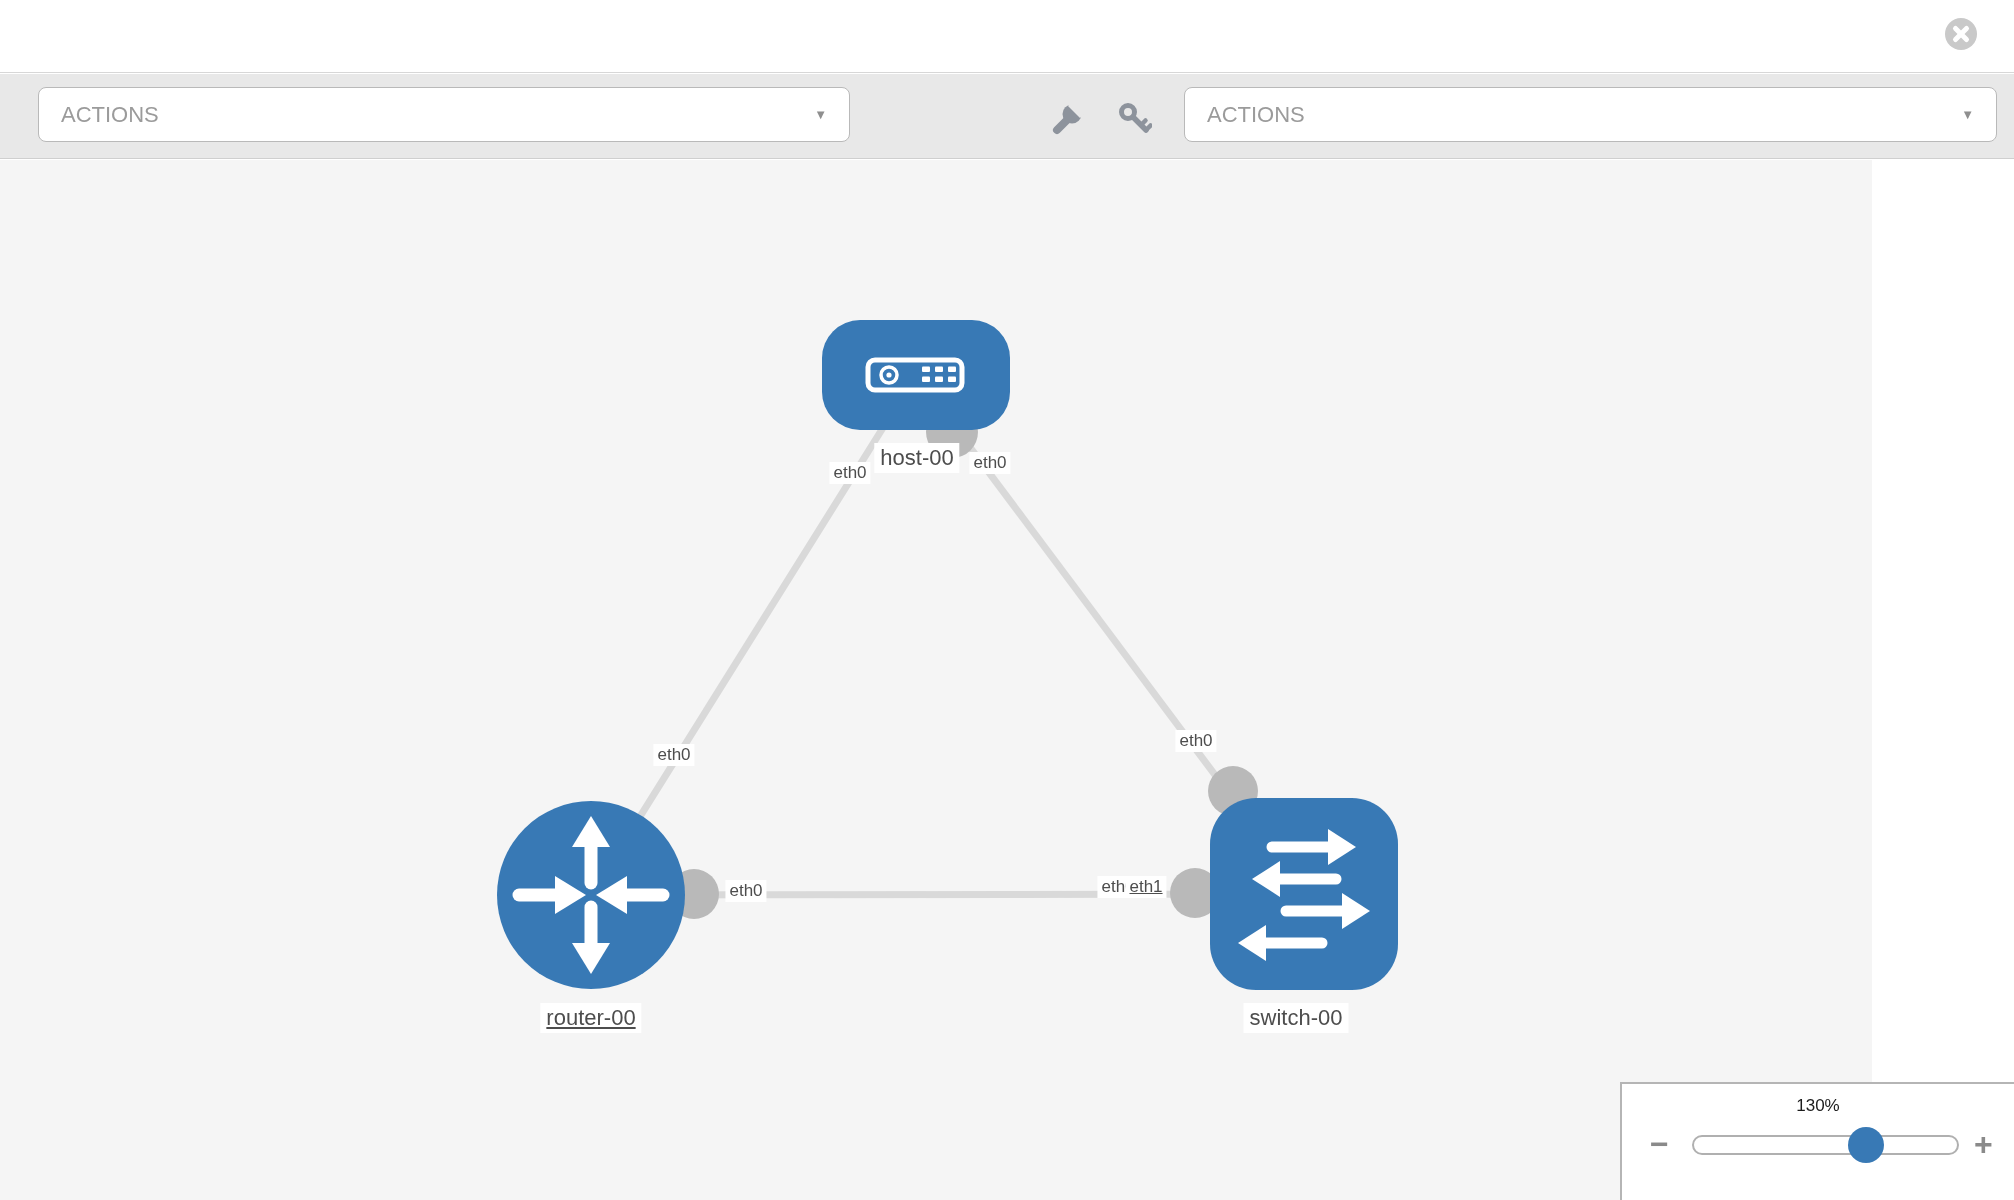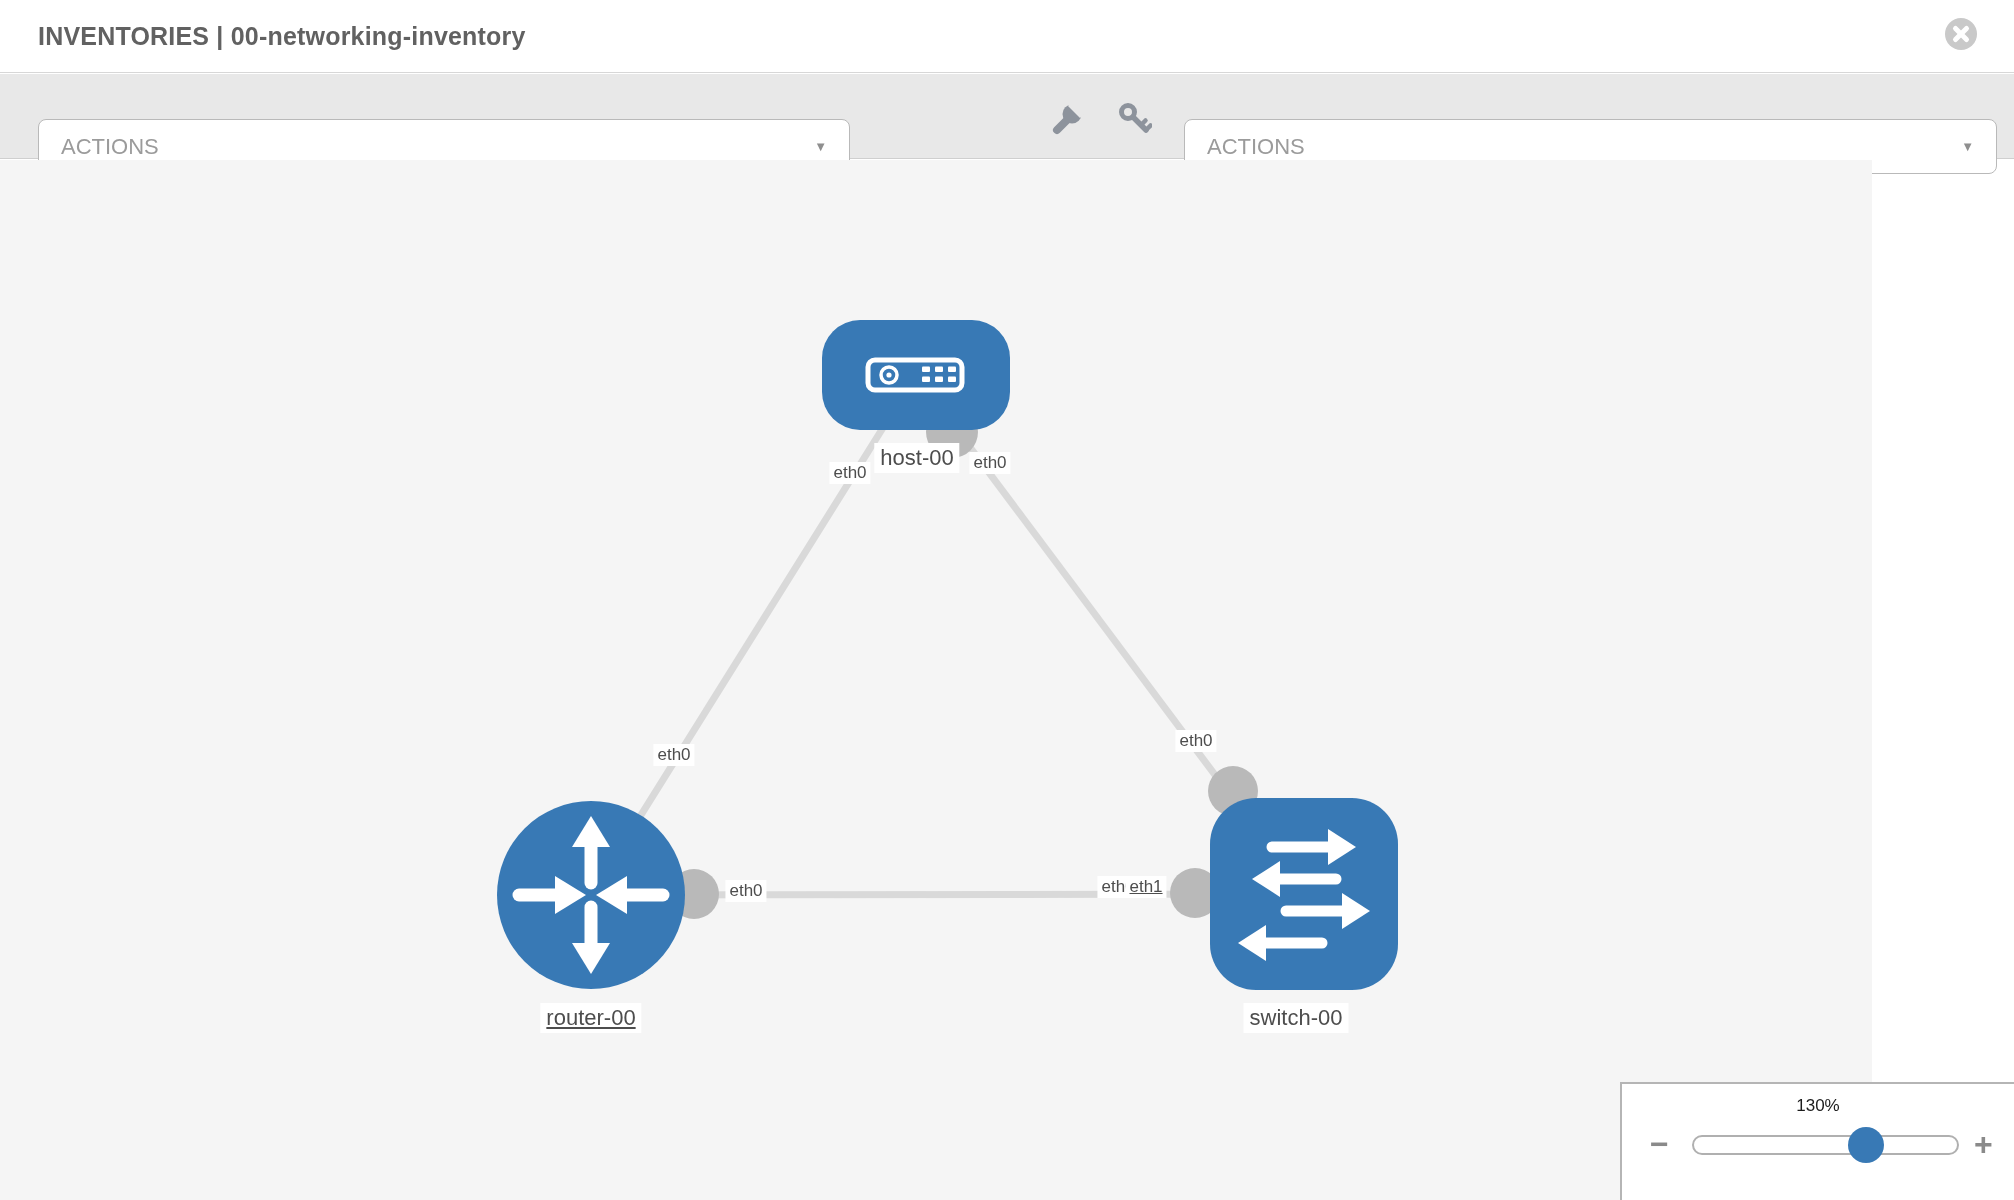--- a/index.html
+++ b/index.html
@@ -26,21 +26,20 @@
   
   .toolbar {
     position:absolute; left:0; top:74px; width:2014px; height:85px;
     background:#e8e8e8; border-bottom:1px solid #cfcfcf;
   }
   .select-box {
     position:absolute; top:13px; height:55px;
     background:#ffffff; border:1px solid #b9b9b9; border-radius:8px;
     color:#9b9b9b; font-size:22px; line-height:53px;
     padding-left:22px;
-    margin-top:32px;
   }
   .select-actions { left:38px; width:812px; }
   .select-search { left:1184px; width:813px; }
   .caret {
     position:absolute; right:22px; top:0; height:53px; line-height:53px;
     font-size:13px; color:#8f8f8f;
   }
   .tool-icon { position:absolute; top:28px; width:34px; height:34px; cursor:pointer; }
   .tool-wrench { left:1050px; }
   .tool-key { left:1118px; }
@@ -77,21 +76,20 @@
   }
   .zoom-handle {
     position:absolute; left:226px; top:43px; width:36px; height:36px;
     border-radius:50%; background:#3879b5; cursor:grab;
   }
 </style>
 </head>
 <body>
 
 <div class="header">
-  <div class="title">INVENTORIES | 00-networking-inventory</div>
   <div class="close-btn">
     <svg width="32" height="32" viewBox="0 0 32 32">
       <circle cx="16" cy="16" r="16" fill="#c9c9c9"></circle>
       <line x1="10.5" y1="10.5" x2="21.5" y2="21.5" stroke="#ffffff" stroke-width="5" stroke-linecap="round"></line>
       <line x1="21.5" y1="10.5" x2="10.5" y2="21.5" stroke="#ffffff" stroke-width="5" stroke-linecap="round"></line>
     </svg>
   </div>
 </div>
 
 <div class="toolbar">

